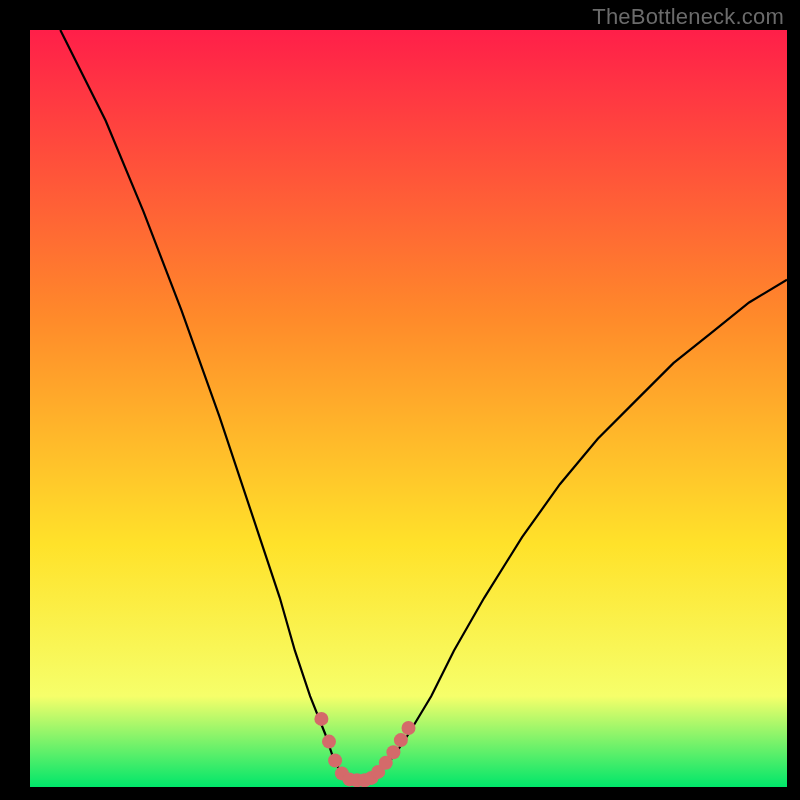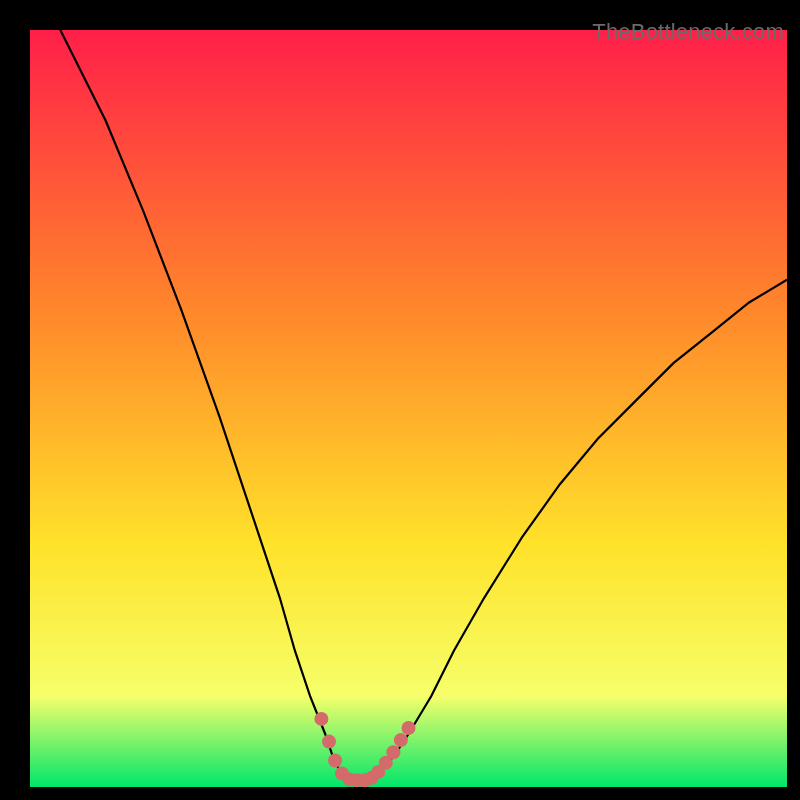--- a/index.html
+++ b/index.html
@@ -28,21 +28,20 @@
   }
   .watermark {
     position: absolute;
     top: 4px;
     right: 16px;
     font-family: Arial, Helvetica, sans-serif;
     font-size: 22px;
     font-weight: 400;
     color: #6b6b6b;
     letter-spacing: 0.2px;
-    margin-top: 15px;
   }
   svg {
     display: block;
   }
 </style>
 </head>
 <body>
 
 <div class="frame">
   <div class="plot-area">

